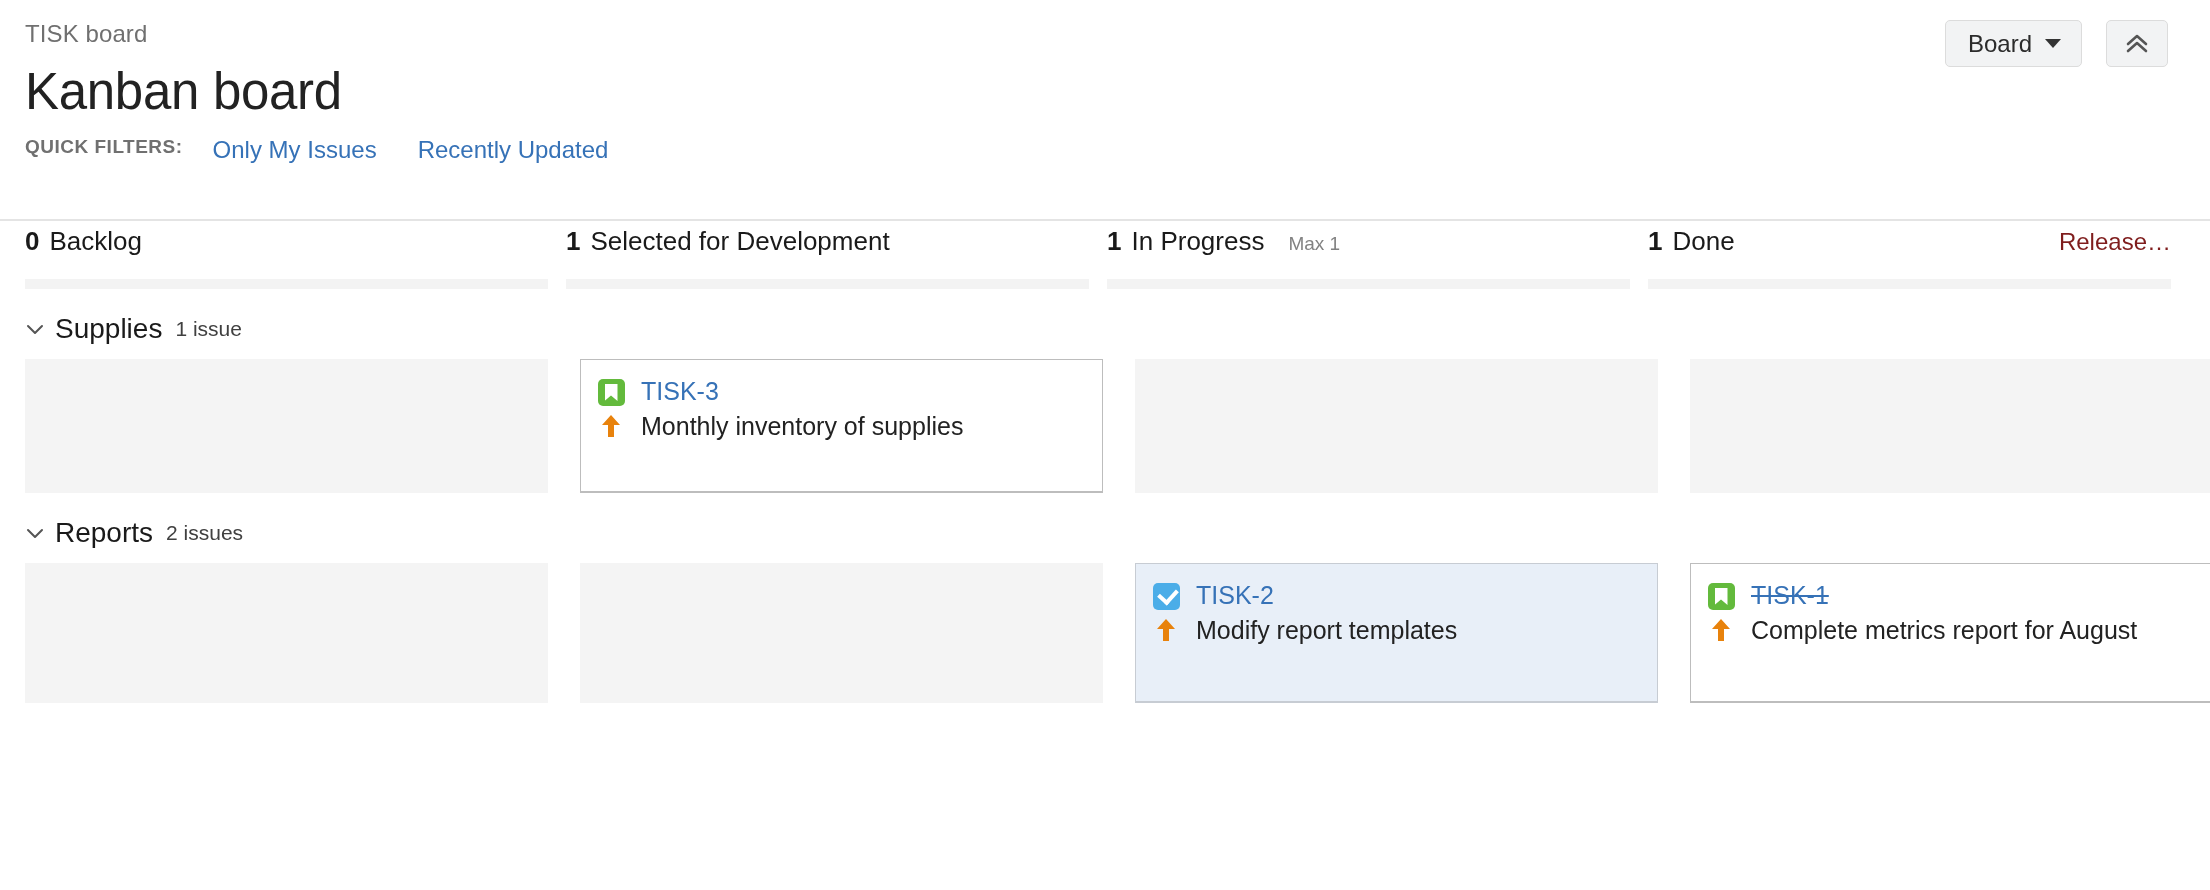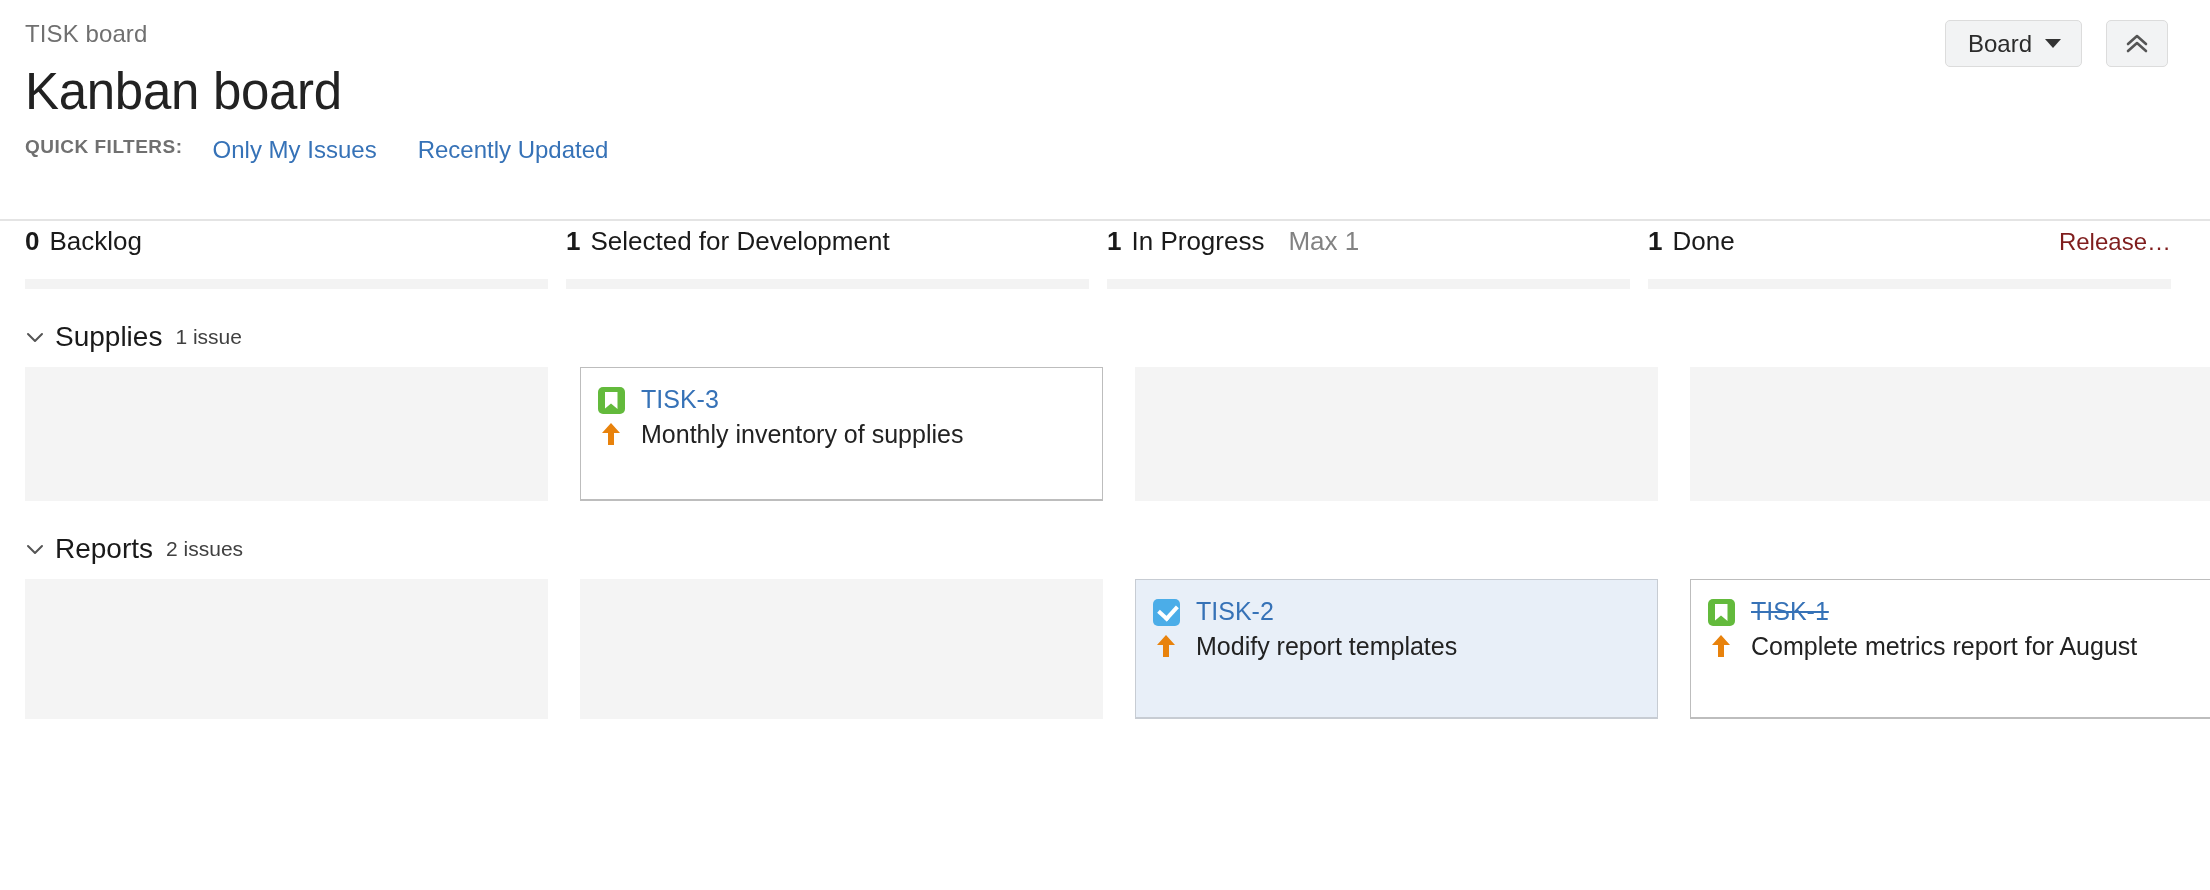--- a/index.html
+++ b/index.html
@@ -141,21 +141,21 @@
     margin-right: 10px;
   }
 
   .col-name {
     font-size: 26px;
     font-weight: 400;
     color: #1a1a1a;
   }
 
   .col-max {
-    font-size: 26px;
+    font-size: 19px;
     color: #828282;
     margin-left: 24px;
   }
 
   .col-release {
     margin-left: auto;
     font-size: 24px;
     color: #7f1d1d;
     text-decoration: none;
     cursor: pointer;
@@ -165,21 +165,21 @@
     height: 10px;
     background: #f3f3f3;
     margin-top: 13px;
   }
 
   
   .swimlane-header {
     display: flex;
     align-items: center;
     height: 48px;
-    margin-top: 24px;
+    margin-top: 16px;
     cursor: pointer;
     user-select: none;
   }
 
   .swimlane-chevron {
     width: 22px;
     display: flex;
     align-items: center;
     justify-content: flex-start;
     color: #555555;

